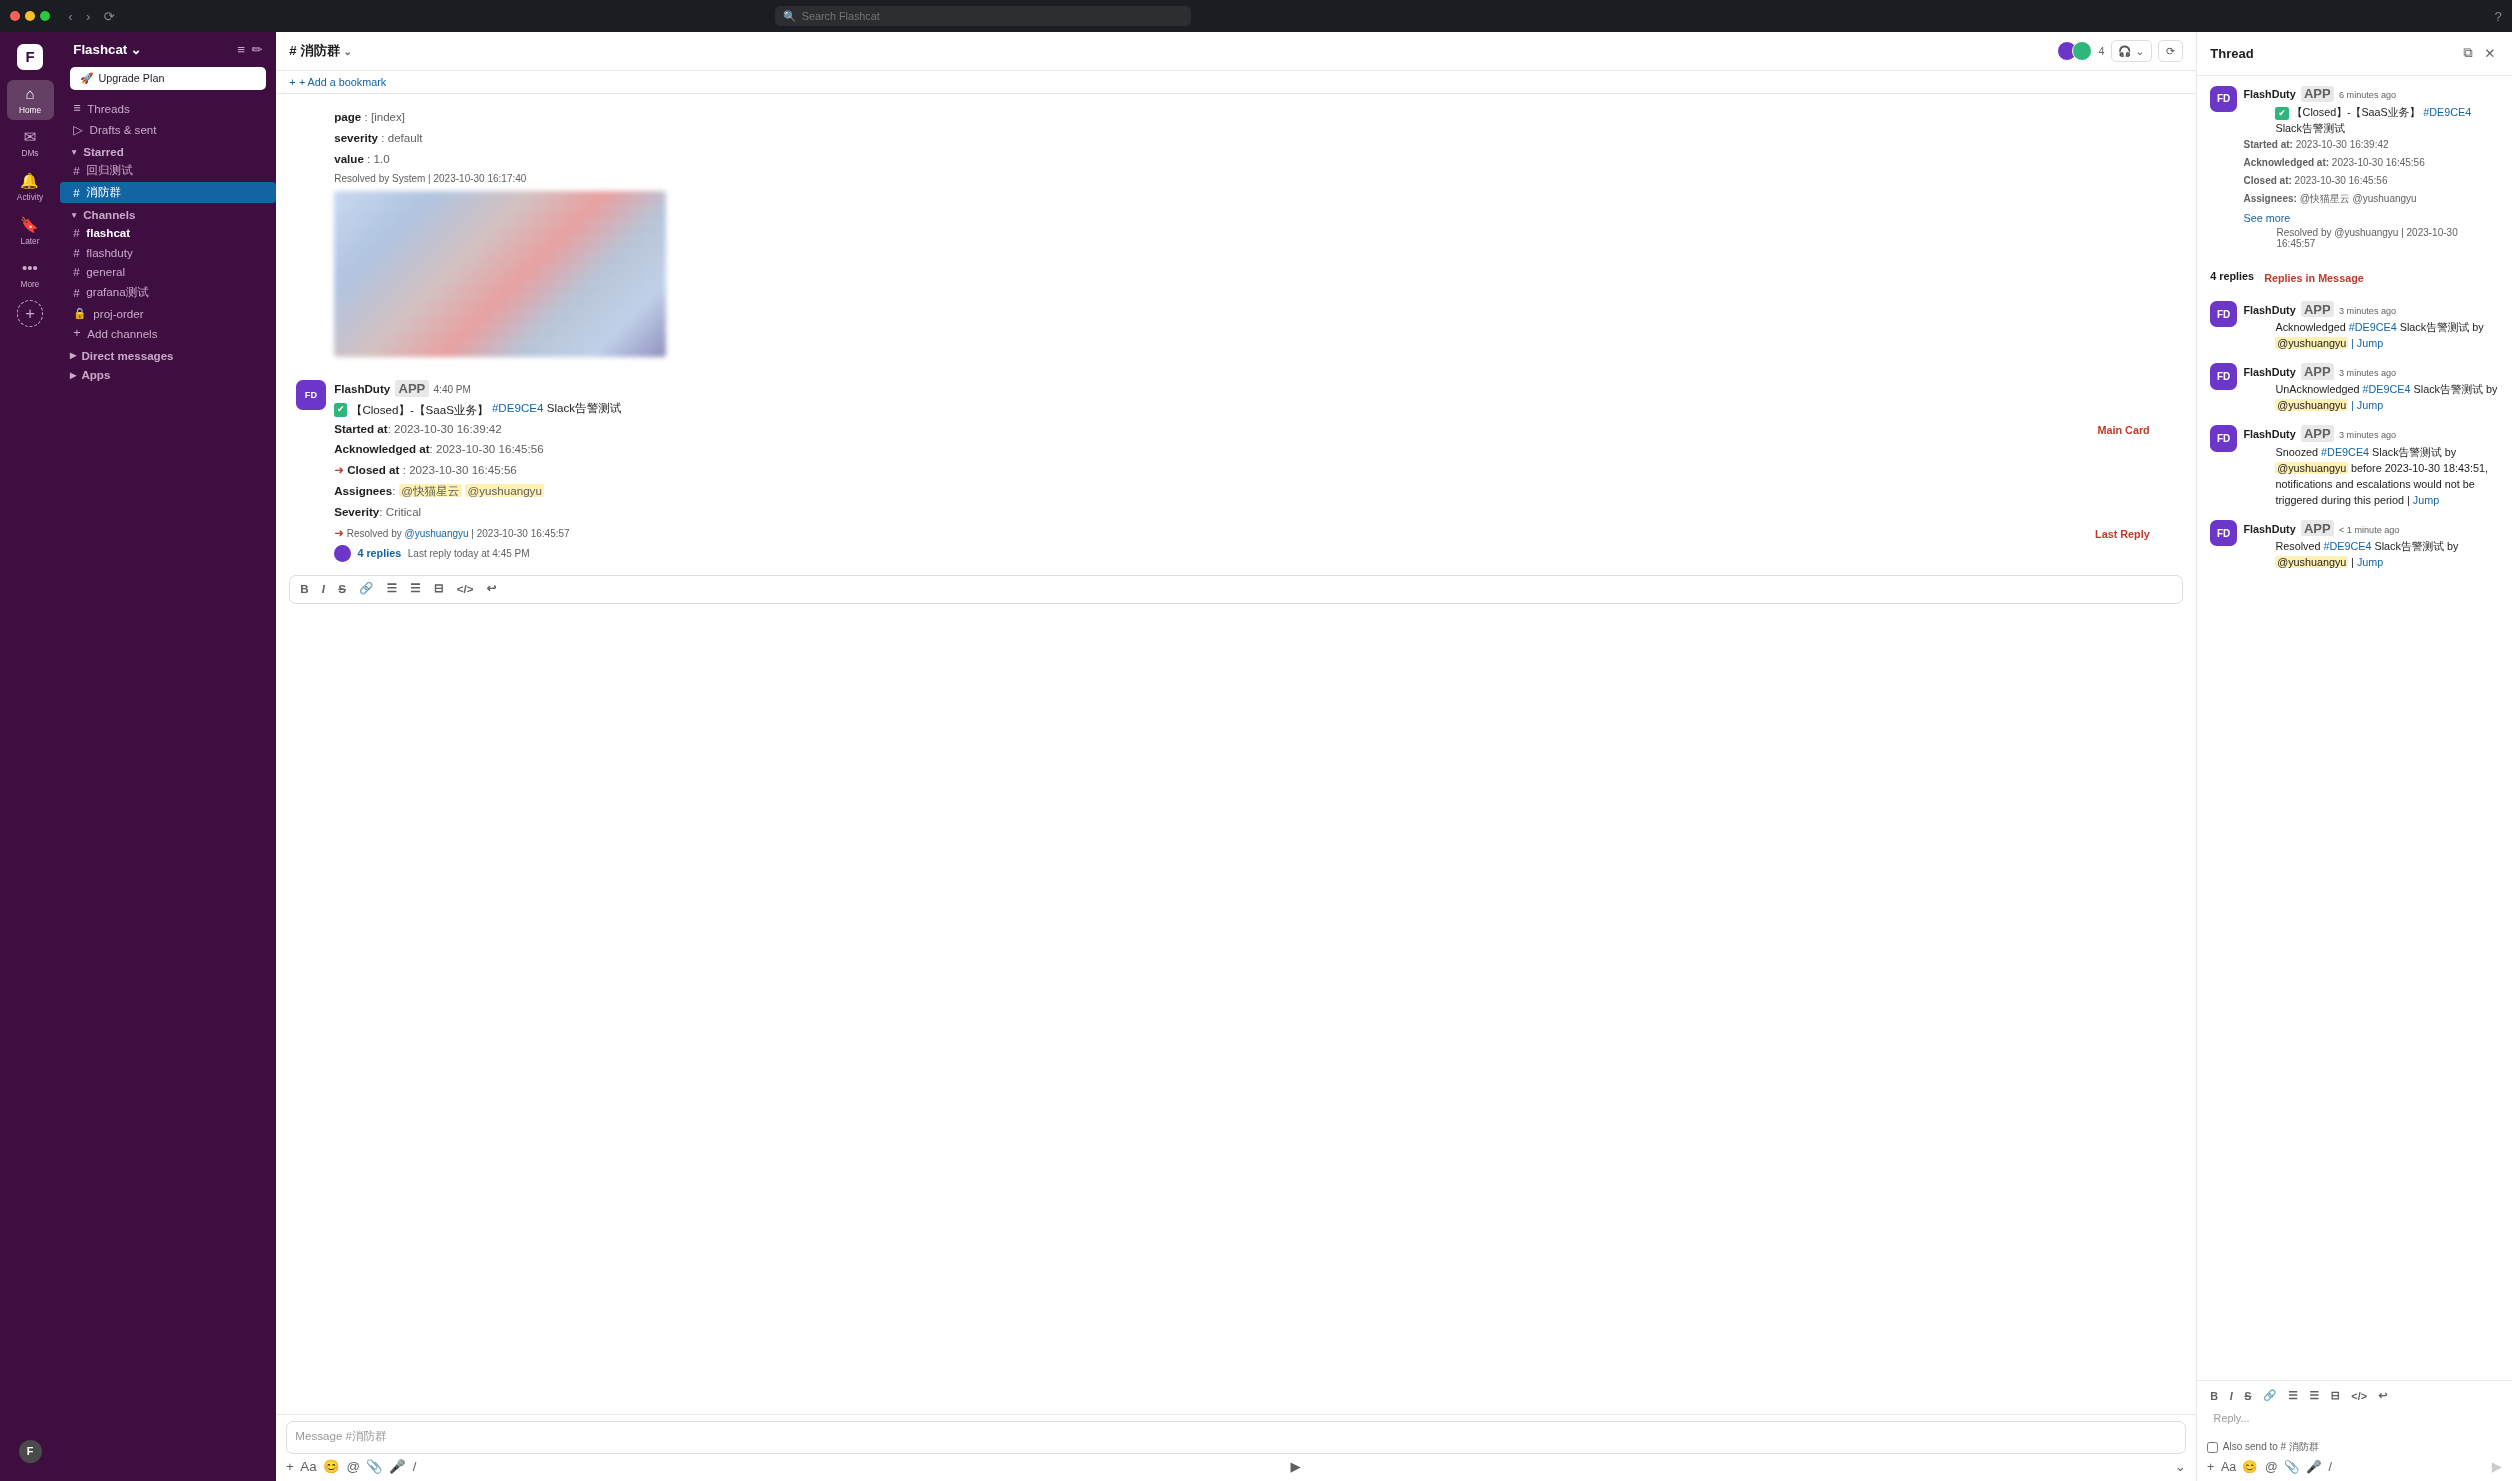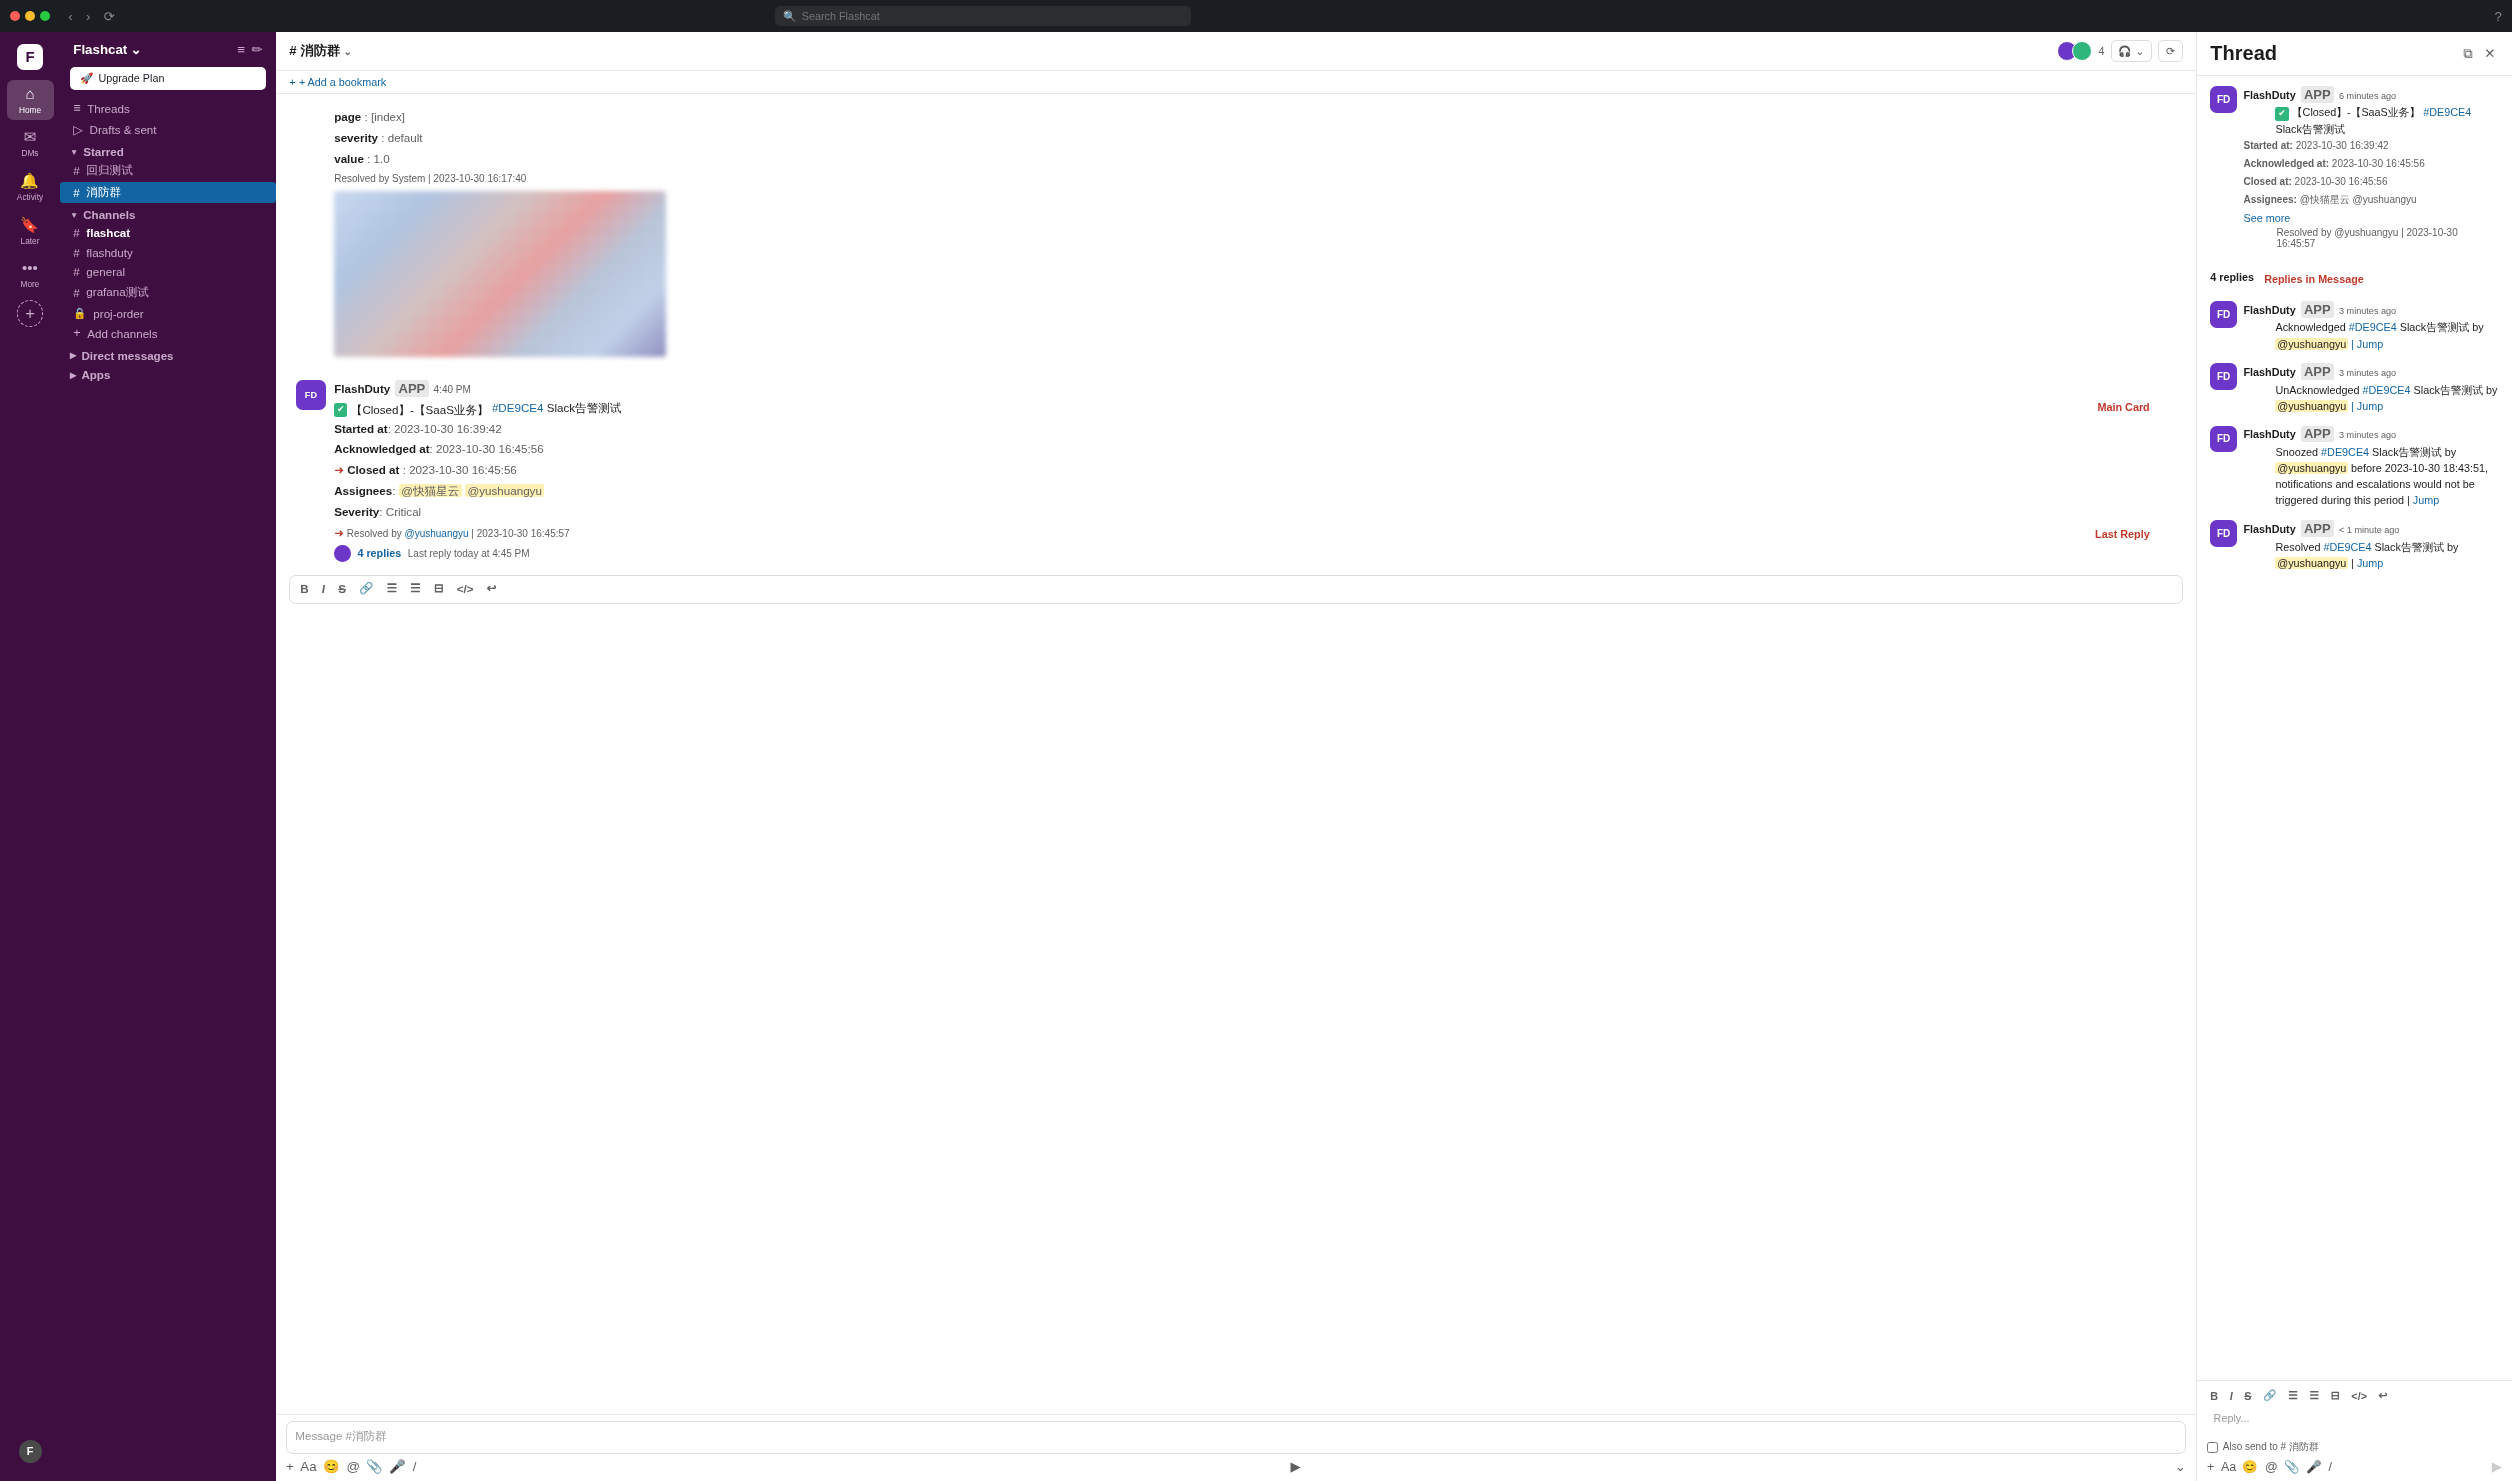--- a/index.html
+++ b/index.html
@@ -271,21 +271,21 @@
       flex-direction: column;
       flex-shrink: 0;
     }
     .thread-header {
       display: flex;
       align-items: center;
       padding: 10px 13.3px;
       border-bottom: 0.8px solid #e8e8e8;
       flex-shrink: 0;
     }
-    .thread-title { font-weight: 700; font-size: 20px; color: #1d1c1d; flex: 1; }
+    .thread-title { font-weight: 700; font-size: 13px; color: #1d1c1d; flex: 1; }
     .thread-header-btns { display: flex; gap: 5px; }
     .thread-header-btn { background: none; border: none; cursor: pointer; color: #616061; font-size: 13.3px; padding: 3.3px; border-radius: 3.3px; }
     .thread-messages { flex: 1; overflow-y: auto; padding: 10px 13.3px; }
     .thread-msg { display: flex; gap: 6.6px; margin-bottom: 11.6px; }
     .thread-msg-avatar { width: 26.6px; height: 26.6px; border-radius: 6.6px; background: #6c37c9; display: flex; align-items: center; justify-content: center; color: #fff; font-size: 10px; font-weight: bold; flex-shrink: 0; overflow: hidden; }
     .thread-msg-content { flex: 1; }
     .thread-msg-header { display: flex; align-items: baseline; gap: 5px; margin-bottom: 1.7px; }
     .thread-msg-sender { font-weight: 700; font-size: 10.8px; color: #1d1c1d; }
     .thread-msg-time { font-size: 9.1px; color: #616061; }
     .thread-msg-text { font-size: 10.8px; color: #1d1c1d; line-height: 1.5; margin-left: 32px; }
@@ -528,21 +528,21 @@
               <span style="color:#c0392b;font-size:11.6px;">➜</span>
               Resolved by <span class="at" style="color:#1264a3;">@yushuangyu</span> | 2023-10-30 16:45:57
             </div>
             <div class="replies-row">
               <div style="width:16.6px;height:16.6px;border-radius:50%;background:#6c37c9;overflow:hidden;"></div>
               <span class="reply-count">4 replies</span>
               <span class="reply-meta">Last reply today at 4:45 PM</span>
             </div>
           </div>
 
-          <div style="position:absolute;right:33px;top:24px;display:flex;flex-direction:column;align-items:center;gap:1.7px;">
+          <div style="position:absolute;right:33px;top:47px;display:flex;flex-direction:column;align-items:center;gap:1.7px;">
             <span class="arrow-label">Main Card</span>
           </div>
 
           <div style="position:absolute;right:33px;bottom:25px;display:flex;flex-direction:column;align-items:center;">
             <span class="arrow-label">Last Reply</span>
           </div>
         </div>
       </div>
 
       <div style="margin-top:6.6px;border:0.8px solid #ddd;border-radius:6.6px;padding:3.3px 6.6px;">

